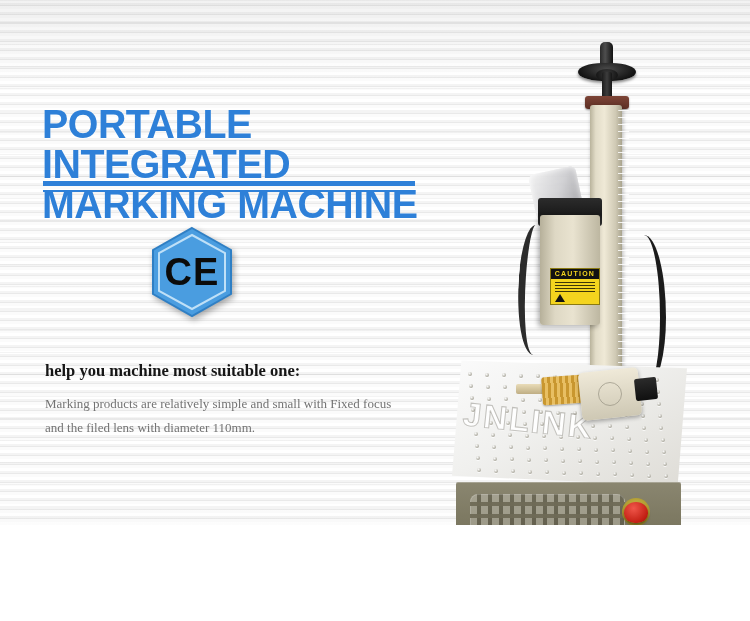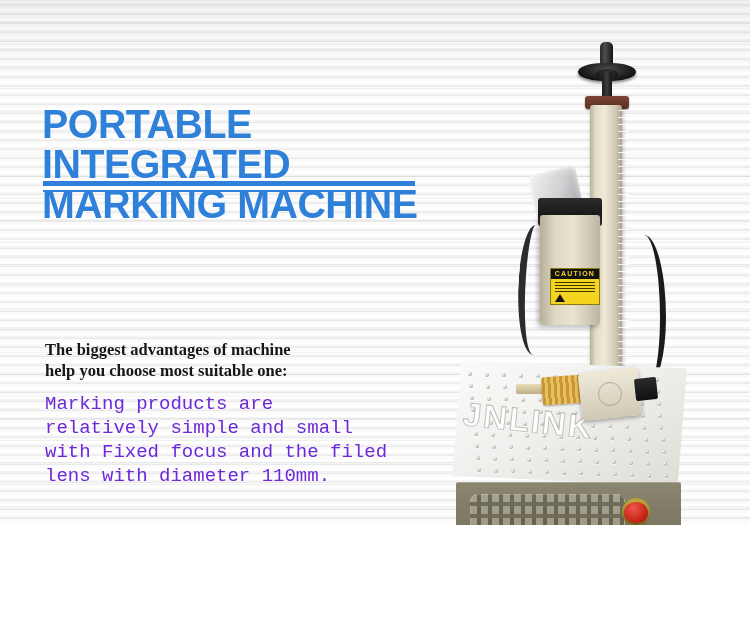--- a/index.html
+++ b/index.html
@@ -84,22 +84,22 @@
   }
 
   
   .lead{
     position:absolute;left:45px;top:339px;width:360px;
     font-family:"Liberation Serif",serif;font-weight:bold;
     font-size:16.5px;line-height:21px;color:#161616;
   }
   .para{
     position:absolute;left:45px;top:392px;width:350px;
-    font-family:Liberation Mono, monospace;font-weight:normal;
-    font-size:19px;line-height:24px;color:#6d28d9;
+    font-family:Liberation Serif, serif;font-weight:normal;
+    font-size:13px;line-height:24px;color:#737373;
   }
 
   
   .machine{position:absolute;left:430px;top:20px;width:300px;height:560px;}
 
   .mach-shadow{
     position:absolute;left:22px;top:525px;width:235px;height:28px;
     background:radial-gradient(ellipse at 50% 50%, rgba(0,0,0,0.42), rgba(0,0,0,0) 70%);
     filter:blur(3px);
   }
@@ -307,27 +307,36 @@
   <div class="headline">
     <span>PORTABLE INTEGRATED</span>
     <span class="l2">MARKING MACHINE</span>
   </div>
   <div class="rule-thick"></div>
   <div class="rule-thin"></div>
 
   <div class="badges">
 
 
+    <div class="badge ce">
+      <div class="hexwrap">
+        <svg width="84" height="92" viewBox="0 0 84 92">
+          <polygon points="42,2 81,24 81,68 42,90 3,68 3,24" fill="#4a9de0" stroke="#2f7fc4" stroke-width="2"></polygon>
+          <polygon points="42,9 75,27 75,65 42,83 9,65 9,27" fill="none" stroke="#bfe0f7" stroke-width="2"></polygon>
+        </svg>
+      </div>
+      <div class="ce-mark">CE</div>
+    </div>
 
 
   </div>
 
   <div class="lead">
-    <span>The biggest advantages of machine</span><br>
-    <span>help you choose most suitable one:</span>
+    <br>
+    <span>help you machine most suitable one:</span>
   </div>
   <div class="para">Marking products are relatively simple and small with Fixed focus and the filed lens with diameter 110mm.</div>
 
   <div class="machine">
 
     <div class="mach-shadow"></div>
 
     <div class="wheel-handle"></div>
     <div class="wheel"></div>
     <div class="wheel-hub"></div>

